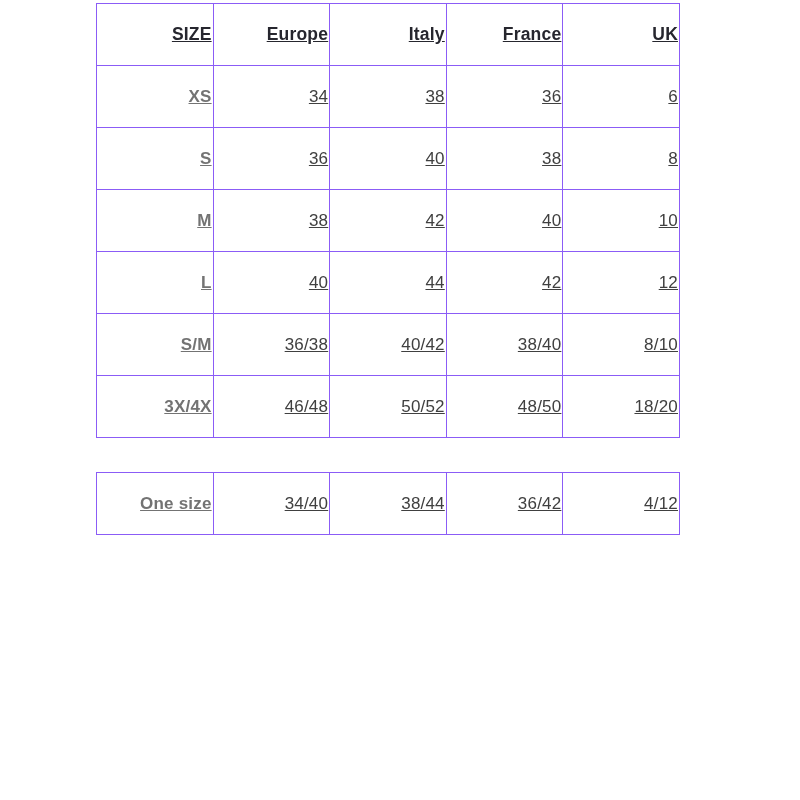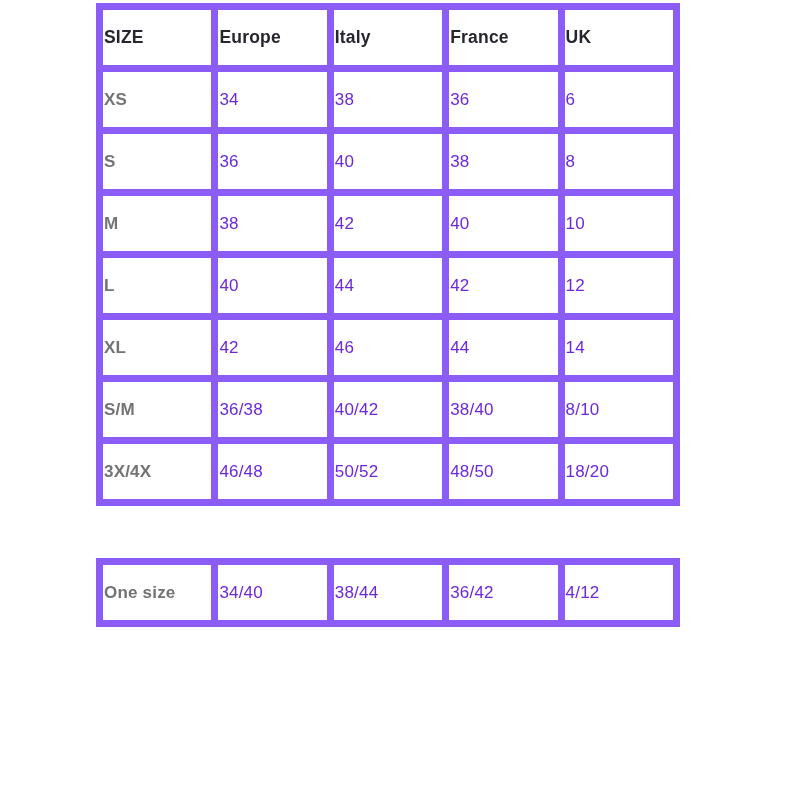--- a/index.html
+++ b/index.html
@@ -23,43 +23,44 @@
   }
   table.size-chart {
     border-collapse: collapse;
     table-layout: fixed;
     width: 584px;
   }
   table.size-chart th,
   table.size-chart td {
     width: 20%;
     height: 62px;
-    border: 7px solid #8b5cf6;
-    text-align: left;
+    border: 1px solid #8b5cf6;
+    text-align: right;
     vertical-align: middle;
     font-size: 17px;
     letter-spacing: 0.2px;
     box-sizing: border-box;
     background: #ffffff;
+    text-decoration: underline;
   }
   table.size-chart th {
     color: #26262e;
     font-weight: 700;
     font-size: 17.5px;
   }
   td.value-cell {
-    color: #6d28d9;
+    color: #404040;
     font-weight: 400;
   }
   td.size-cell {
     color: #737373;
     font-weight: 700;
   }
   table.secondary {
-    margin-top: 52px;
+    margin-top: 34px;
   }
 </style>
 </head>
 <body>
 
 <div class="page">
   <div class="tables-wrap">
 
     <table class="size-chart main">
       <thead>
@@ -94,27 +95,20 @@
           <td class="value-cell">10</td>
         </tr>
         <tr>
           <td class="size-cell">L</td>
           <td class="value-cell">40</td>
           <td class="value-cell">44</td>
           <td class="value-cell">42</td>
           <td class="value-cell">12</td>
         </tr>
         <tr>
-          <td class="size-cell">XL</td>
-          <td class="value-cell">42</td>
-          <td class="value-cell">46</td>
-          <td class="value-cell">44</td>
-          <td class="value-cell">14</td>
-        </tr>
-        <tr>
           <td class="size-cell">S/M</td>
           <td class="value-cell">36/38</td>
           <td class="value-cell">40/42</td>
           <td class="value-cell">38/40</td>
           <td class="value-cell">8/10</td>
         </tr>
         <tr>
           <td class="size-cell">3X/4X</td>
           <td class="value-cell">46/48</td>
           <td class="value-cell">50/52</td>

